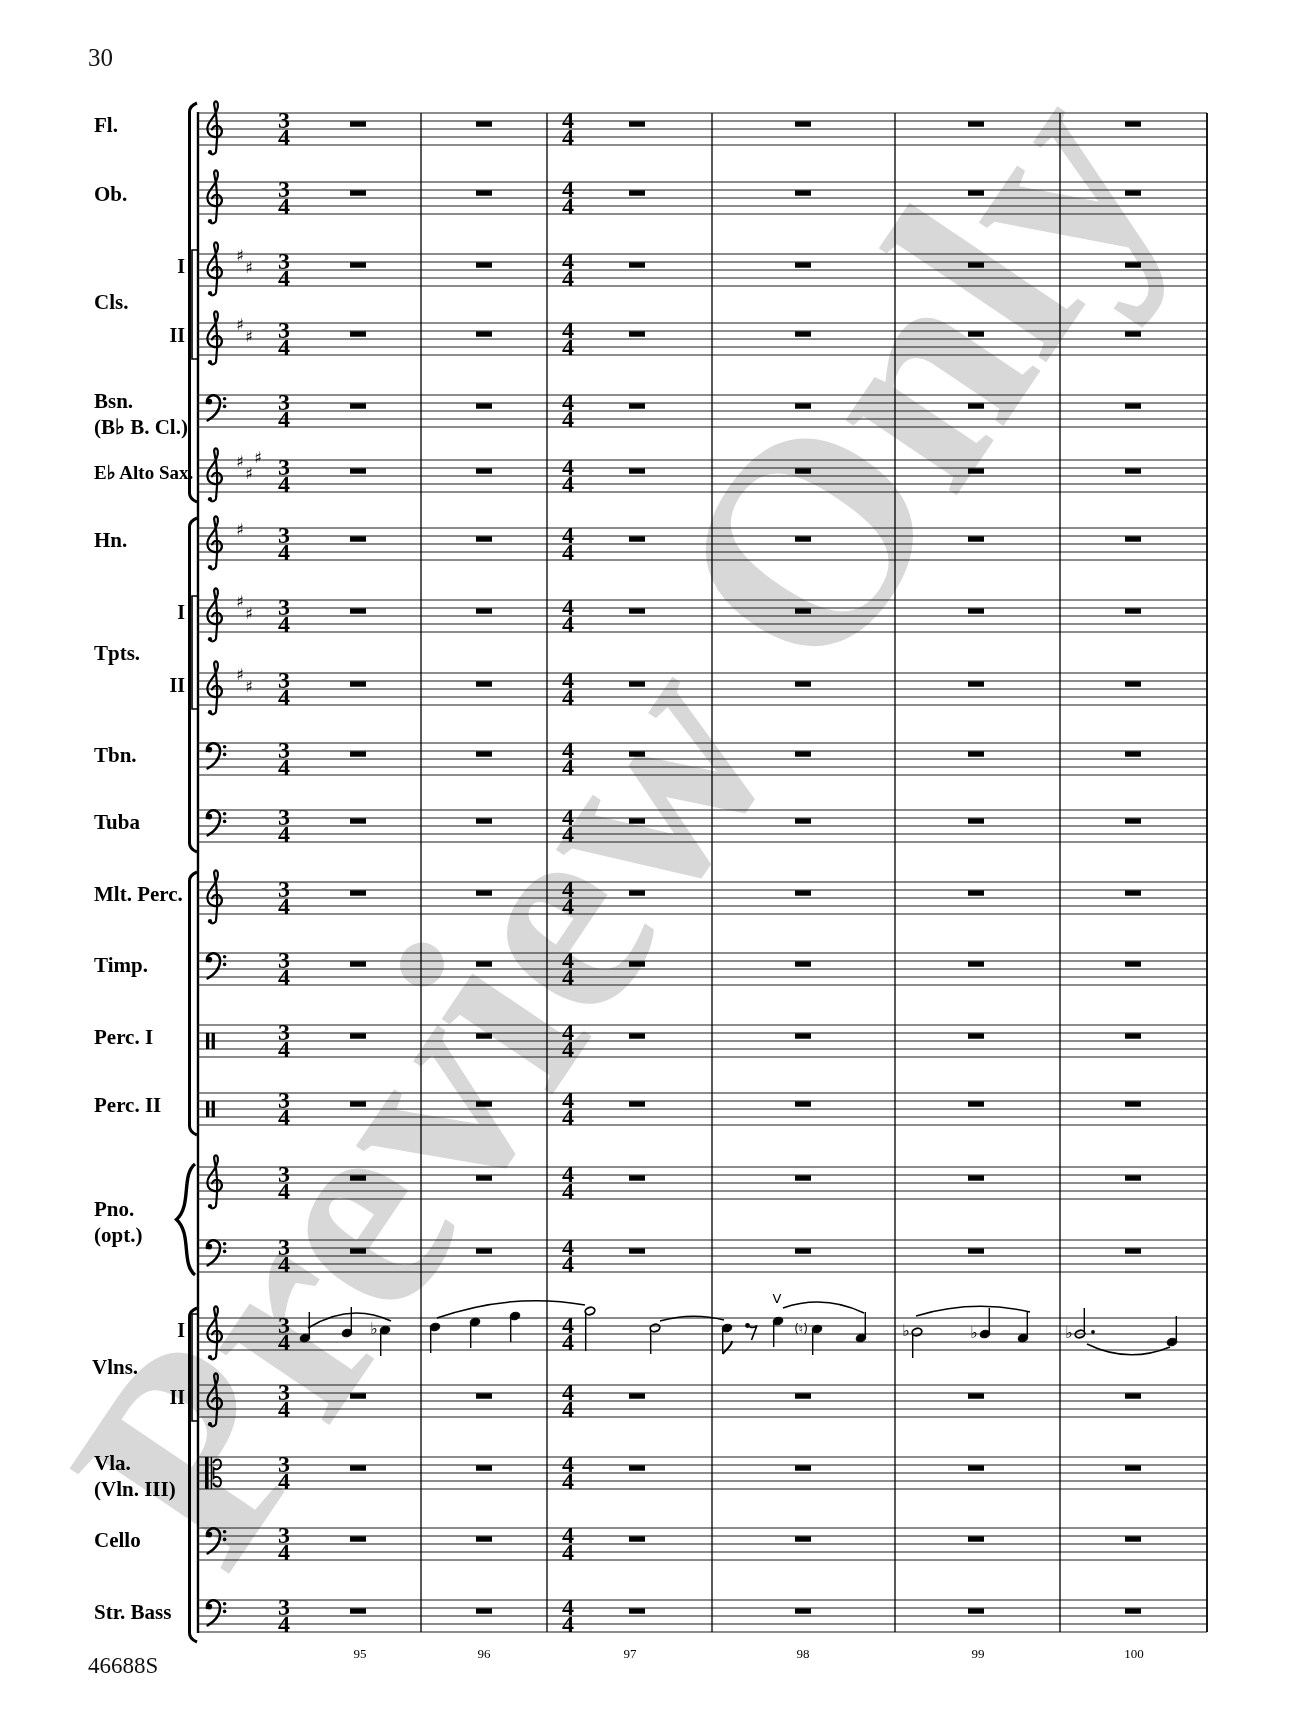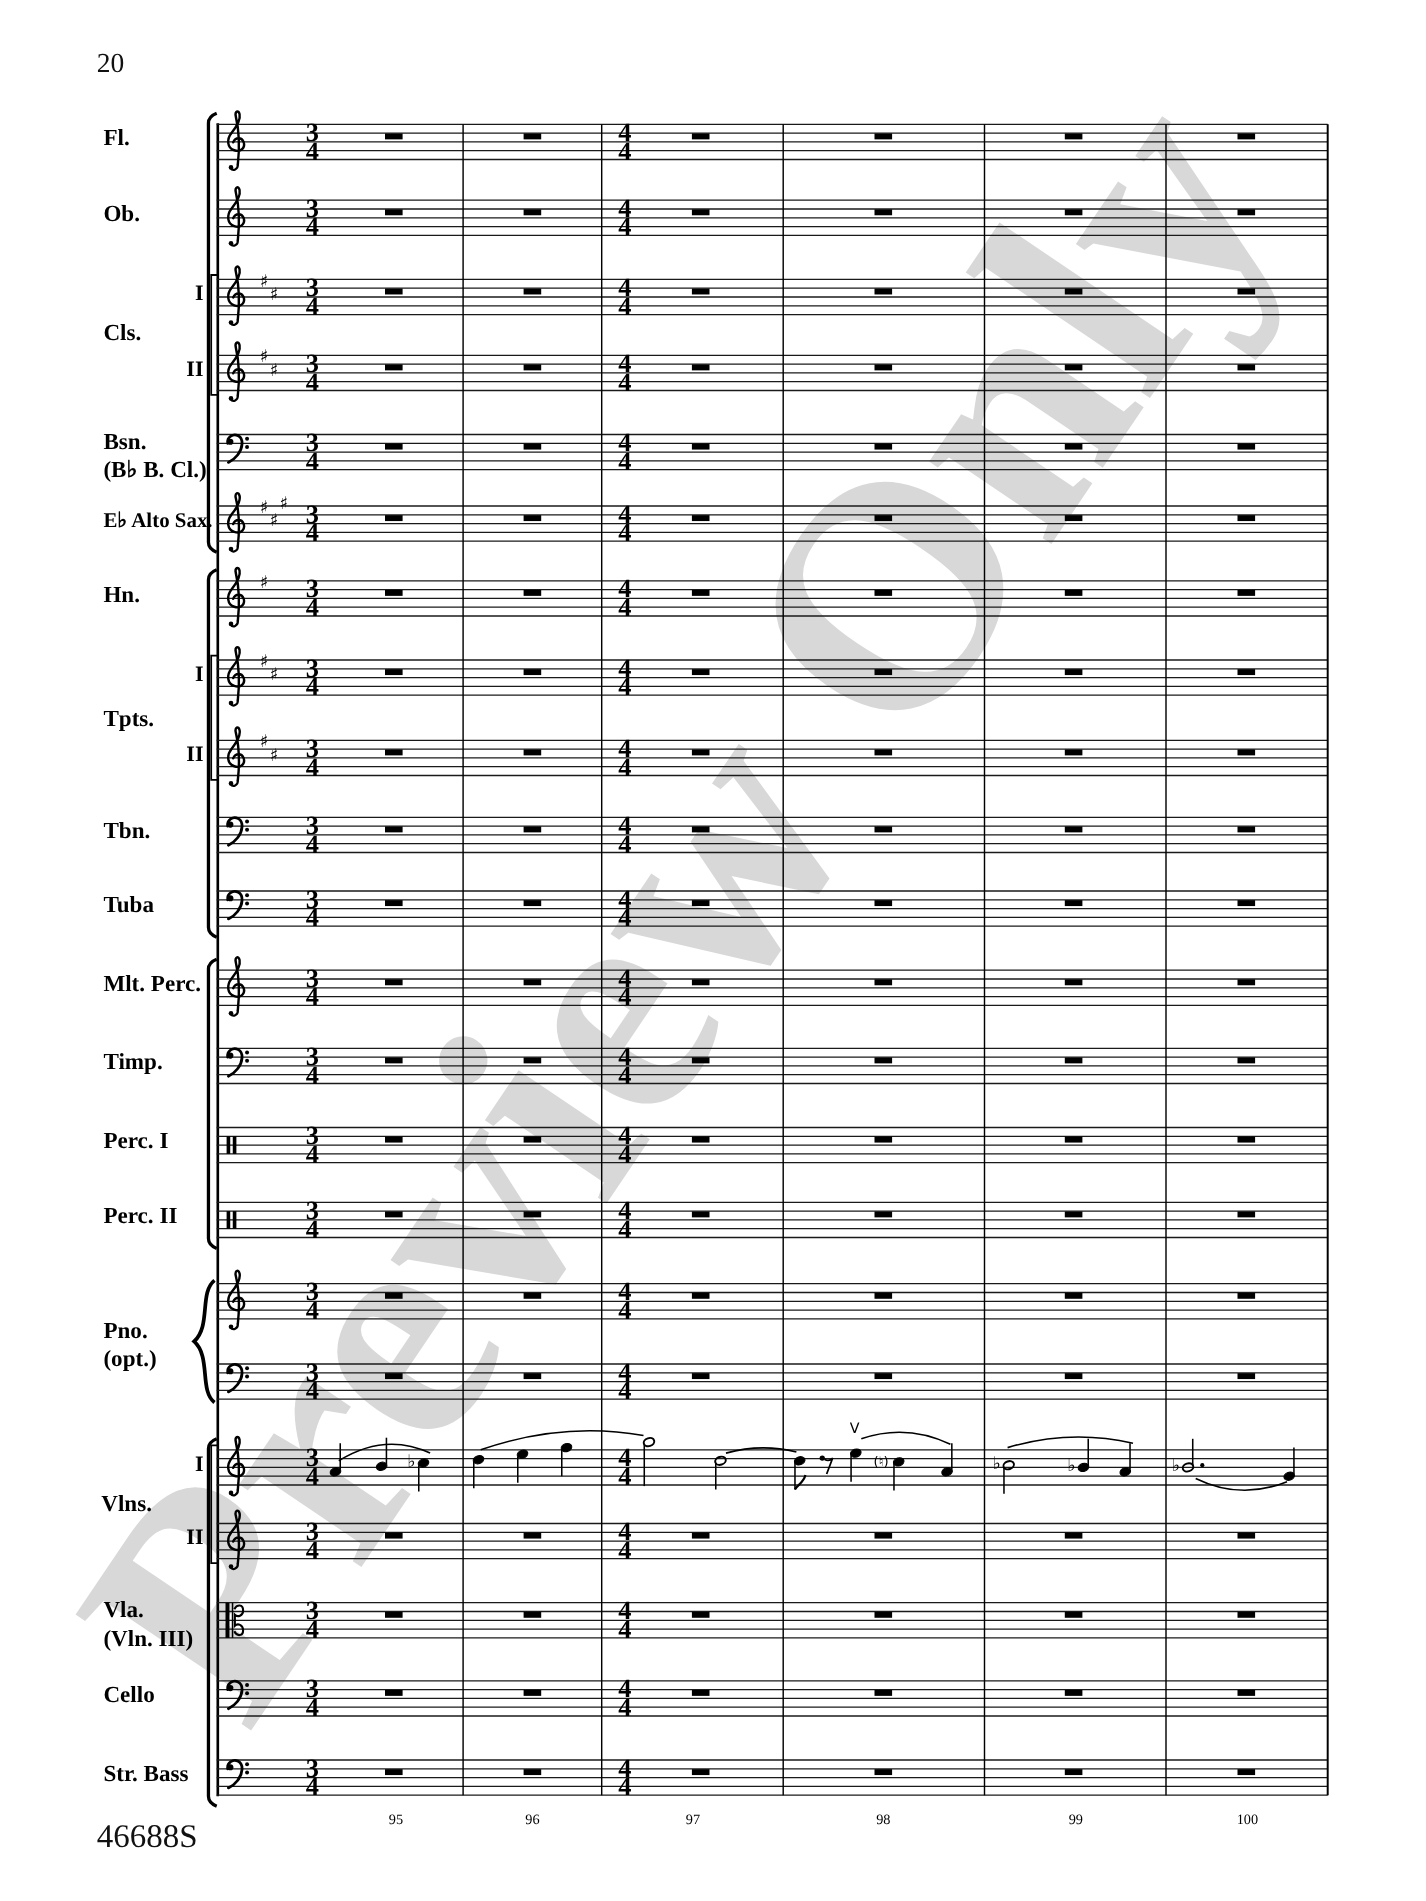--- a/index.html
+++ b/index.html
@@ -2,38 +2,38 @@
 <html><head>
 <meta charset="utf-8">
 <style>
   html,body{margin:0;padding:0;background:#ffffff;}
   .page{position:relative;width:1296px;height:1728px;background:#ffffff;overflow:hidden;
         font-family:"Liberation Serif",serif;}
   .watermark{position:absolute;left:616px;top:824px;transform:translate(-50%,-50%) rotate(-56deg);
         font-family:"Liberation Serif",serif;font-weight:bold;font-size:292px;color:#d8d8d8;
         white-space:nowrap;z-index:0;}
   .page-number{position:absolute;left:88px;top:44px;font-size:25px;color:#111;z-index:2;}
-  .plate-number{position:absolute;left:88px;top:1653px;font-size:30px;color:#111;z-index:2;}
+  .plate-number{position:absolute;left:88px;top:1653px;font-size:23px;color:#111;z-index:2;}
   svg#score{position:absolute;left:0;top:0;z-index:1;}
   svg#score text{fill:#000;}
   .lbl{font-family:"Liberation Serif",serif;font-weight:bold;font-size:21px;}
   .lbl-sm{font-family:"Liberation Serif",serif;font-weight:bold;font-size:19px;}
   .roman{font-family:"Liberation Serif",serif;font-weight:bold;font-size:20px;text-anchor:end;}
   .tsig{font-family:"Liberation Serif",serif;font-weight:bold;font-size:24px;text-anchor:middle;}
   .mnum{font-family:"Liberation Serif",serif;font-size:13px;text-anchor:middle;}
   .acc{font-family:"DejaVu Sans",sans-serif;font-size:16px;text-anchor:middle;}
   .accp{font-family:"DejaVu Sans",sans-serif;font-size:12px;text-anchor:middle;}
   .bow{font-family:"DejaVu Sans",sans-serif;font-size:13px;text-anchor:middle;}
 </style>
 </head>
 <body>
 
 <div class="page">
   <div class="watermark">Preview Only</div>
-  <div class="page-number">20</div>
+  <div class="page-number">30</div>
   <div class="plate-number">46688S</div>
   <svg id="score" width="1296" height="1728" viewBox="0 0 1296 1728">
       <path d="M197,103 Q189.5,106 189.5,112 L189.5,493 Q189.5,499 197,502" fill="none" stroke="#000" stroke-width="3"></path>
       <path d="M197,518 Q189.5,521 189.5,527 L189.5,843 Q189.5,849 197,852" fill="none" stroke="#000" stroke-width="3"></path>
       <path d="M197,872 Q189.5,875 189.5,881 L189.5,1126 Q189.5,1132 197,1135" fill="none" stroke="#000" stroke-width="3"></path>
       <path d="M197,1308 Q189.5,1311 189.5,1317 L189.5,1633 Q189.5,1639 197,1642" fill="none" stroke="#000" stroke-width="3"></path>
       <path d="M195,1164 C181,1175 192,1205.5 176.5,1219.5 C192,1233.5 181,1264 195,1275" fill="none" stroke="#000" stroke-width="3.4"></path>
       <path d="M198,250 L192,250 L192,359 L198,359" fill="none" stroke="#000" stroke-width="1.6"></path>
       <path d="M198,596 L192,596 L192,709 L198,709" fill="none" stroke="#000" stroke-width="1.6"></path>
       <path d="M198,1314 L192,1314 L192,1421 L198,1421" fill="none" stroke="#000" stroke-width="1.6"></path>

